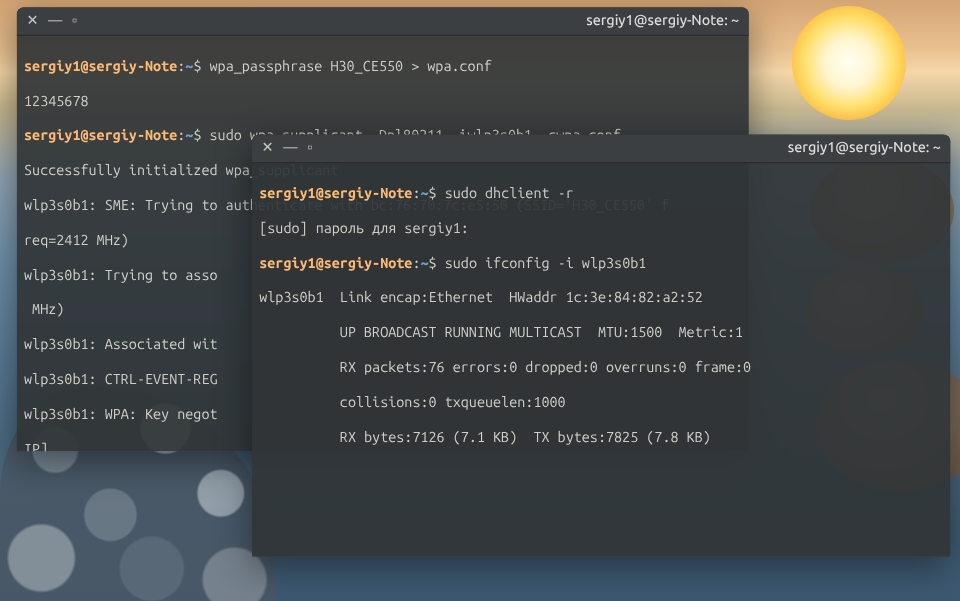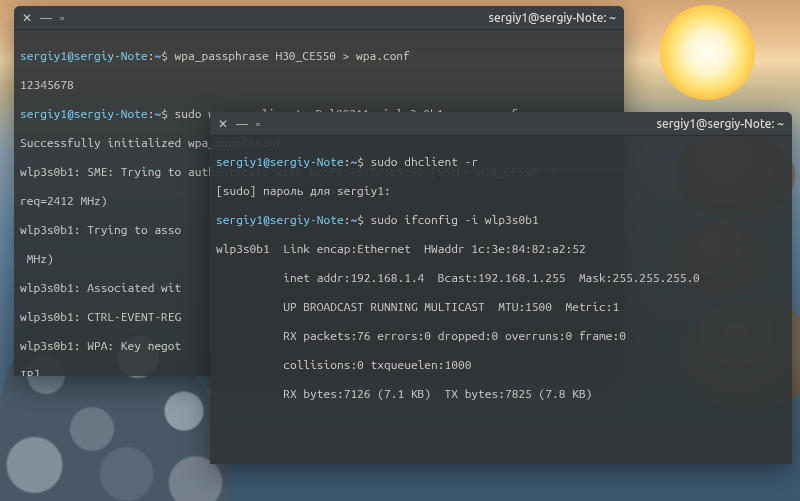--- a/index.html
+++ b/index.html
@@ -47,21 +47,21 @@
   .term2 { left: 210px; top: 112px; width: 582px; height: 352px; }
   .titlebar {
     height: 24px; background: #3c3f41; display: flex; align-items: center;
     padding: 0 8px; gap: 10px; color: #ddd; font-family: "Ubuntu", sans-serif;
     font-size: 12px; border-bottom: 1px solid #2a2c2e;
   }
   .win-btns { display: flex; gap: 8px; }
   .win-btn { color: #c8c8c0; font-size: 12px; line-height: 1; cursor: pointer; }
   .title-text { flex: 1; text-align: right; font-weight: 500; }
   .content { padding: 4px 6px; line-height: 14.5px; white-space: pre; }
-  .pu { color: #7dd3fc; font-weight: normal; } 
+  .pu { color: #fdba74; font-weight: bold; } 
   .pp { color: #729fcf; font-weight: bold; }
 </style>
 </head>
 <body>
 
 <div class="sun"></div>
 <div class="pebble p1"></div>
 <div class="pebble p2"></div>
 <div class="pebble p3"></div>
 <div class="rocks-left"></div>
@@ -101,21 +101,20 @@
       <span class="win-btn">—</span>
       <span class="win-btn">▫</span>
     </div>
     <span class="title-text">sergiy1@sergiy-Note: ~</span>
   </div>
   <div class="content">
 <div><span class="pu">sergiy1@sergiy-Note</span><span>:</span><span class="pp">~</span><span>$</span><span> sudo dhclient -r</span></div>
 <div>[sudo] пароль для sergiy1:</div>
 <div><span class="pu">sergiy1@sergiy-Note</span><span>:</span><span class="pp">~</span><span>$</span><span> sudo ifconfig -i wlp3s0b1</span></div>
 <div>wlp3s0b1  Link encap:Ethernet  HWaddr 1c:3e:84:82:a2:52</div>
-<div>          inet addr:192.168.1.4  Bcast:192.168.1.255  Mask:255.255.255.0</div>
 <div>          UP BROADCAST RUNNING MULTICAST  MTU:1500  Metric:1</div>
 <div>          RX packets:76 errors:0 dropped:0 overruns:0 frame:0</div>
 <div>          collisions:0 txqueuelen:1000</div>
 <div>          RX bytes:7126 (7.1 KB)  TX bytes:7825 (7.8 KB)</div>
 <div></div>
 
 
 
 
 

